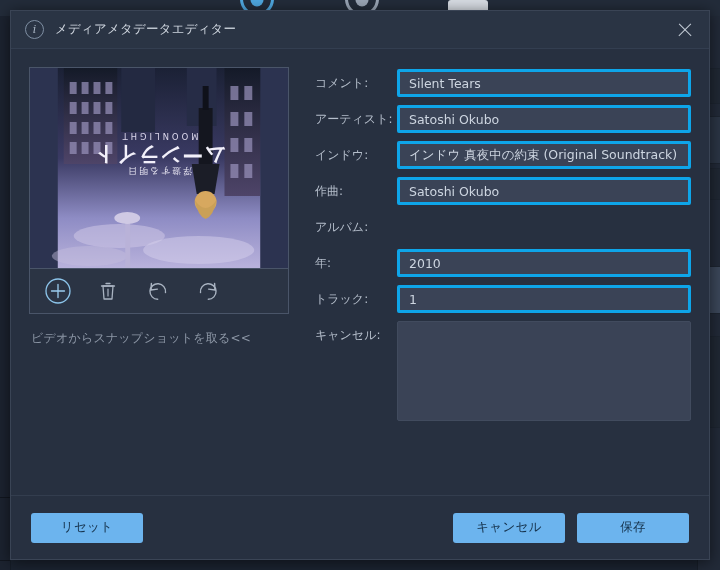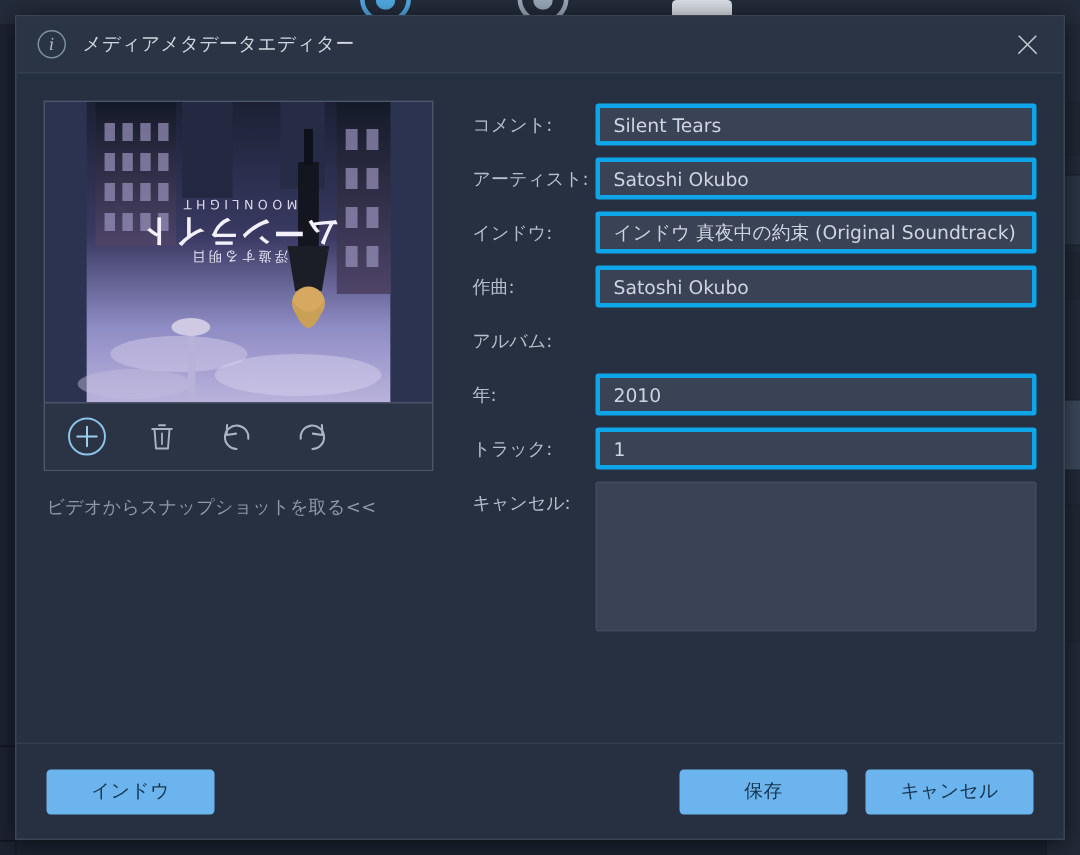--- a/index.html
+++ b/index.html
@@ -496,18 +496,18 @@
 
       <div class="form-row">
         <div class="form-label">キャンセル:</div>
         <textarea class="form-textarea" style=""></textarea>
       </div>
 
     </div>
   </div>
 
   <div class="footer">
-    <button class="btn">インドウ</button>
+    <button class="btn">リセット</button>
     <div class="footer-spacer"></div>
+    <button class="btn">キャンセル</button>
     <button class="btn">保存</button>
-    <button class="btn">キャンセル</button>
   </div>
 </div>
 
 </body></html>

